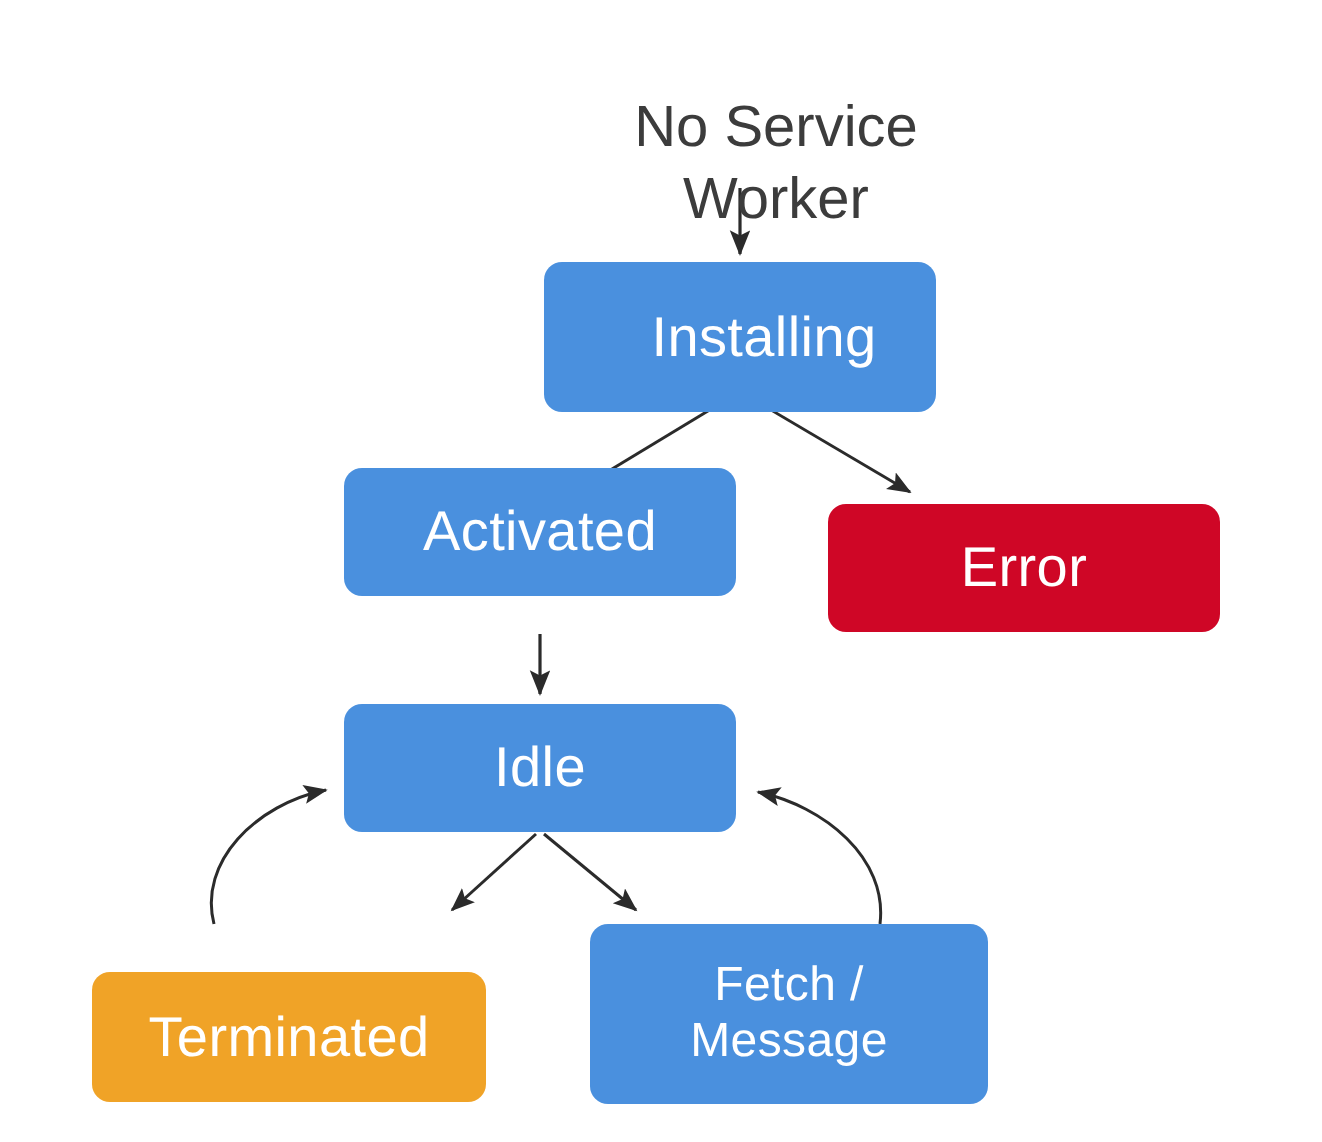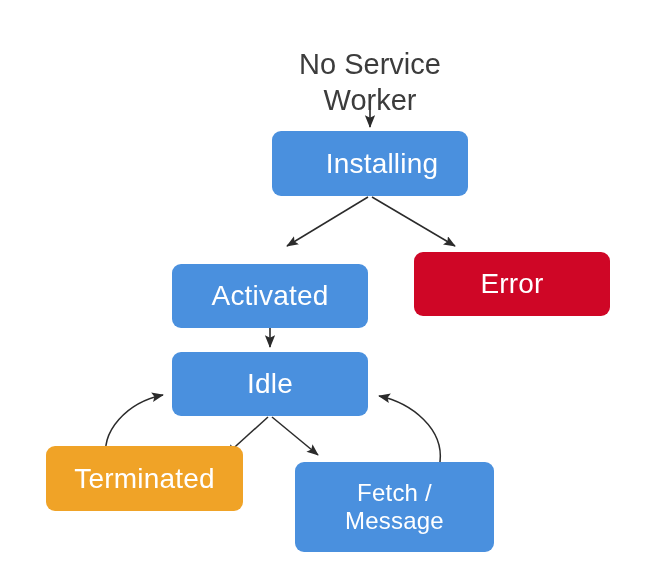--- a/index.html
+++ b/index.html
@@ -78,42 +78,42 @@
 
     <path d="M 268 417 L 226 455" fill="none" stroke="#2b2b2b" stroke-width="1.5" marker-end="url(#arrowhead)"></path>
 
     <path d="M 272 417 L 318 455" fill="none" stroke="#2b2b2b" stroke-width="1.5" marker-end="url(#arrowhead)"></path>
 
     <path d="M 107 462 C 99 431 128 402 163 395" fill="none" stroke="#2b2b2b" stroke-width="1.5" marker-end="url(#arrowhead)"></path>
 
     <path d="M 440 462 C 444 429 412 403 379 396" fill="none" stroke="#2b2b2b" stroke-width="1.5" marker-end="url(#arrowhead)"></path>
   </svg>
 
-  <div class="root-text" style="left:282px; top:12px; width:176px; font-size:29px;">
+  <div class="root-text" style="left:300px; top:12px; width:176px; font-size:29px;">
     <span>No Service
 Worker</span>
   </div>
 
-  <div class="node" style="left:272px; top:131px; width:196px; height:65px; background:#4a90de; font-size:28px;padding-left:24px;">
+  <div class="node" style="left:272px; top:131px; width:196px; height:75px; background:#4a90de; font-size:28px;padding-left:24px;">
     <span class="node-label">Installing</span>
   </div>
 
-  <div class="node" style="left:172px; top:264px; width:196px; height:64px; background:#4a90de; font-size:28px;">
+  <div class="node" style="left:172px; top:234px; width:196px; height:64px; background:#4a90de; font-size:28px;">
     <span class="node-label">Activated</span>
   </div>
 
   <div class="node" style="left:172px; top:352px; width:196px; height:64px; background:#4a90de; font-size:28px;">
     <span class="node-label">Idle</span>
   </div>
 
   <div class="node" style="left:414px; top:252px; width:196px; height:64px; background:#cf0626; font-size:28px;">
     <span class="node-label">Error</span>
   </div>
 
-  <div class="node" style="left:46px; top:446px; width:197px; height:65px; background:#f0a327; font-size:28px;">
+  <div class="node" style="left:46px; top:486px; width:197px; height:65px; background:#f0a327; font-size:28px;">
     <span class="node-label">Terminated</span>
   </div>
 
   <div class="node" style="left:295px; top:462px; width:199px; height:90px; background:#4a90de; font-size:24px;">
     <span class="node-label">Fetch /
 Message</span>
   </div>
 
 </div>
 

